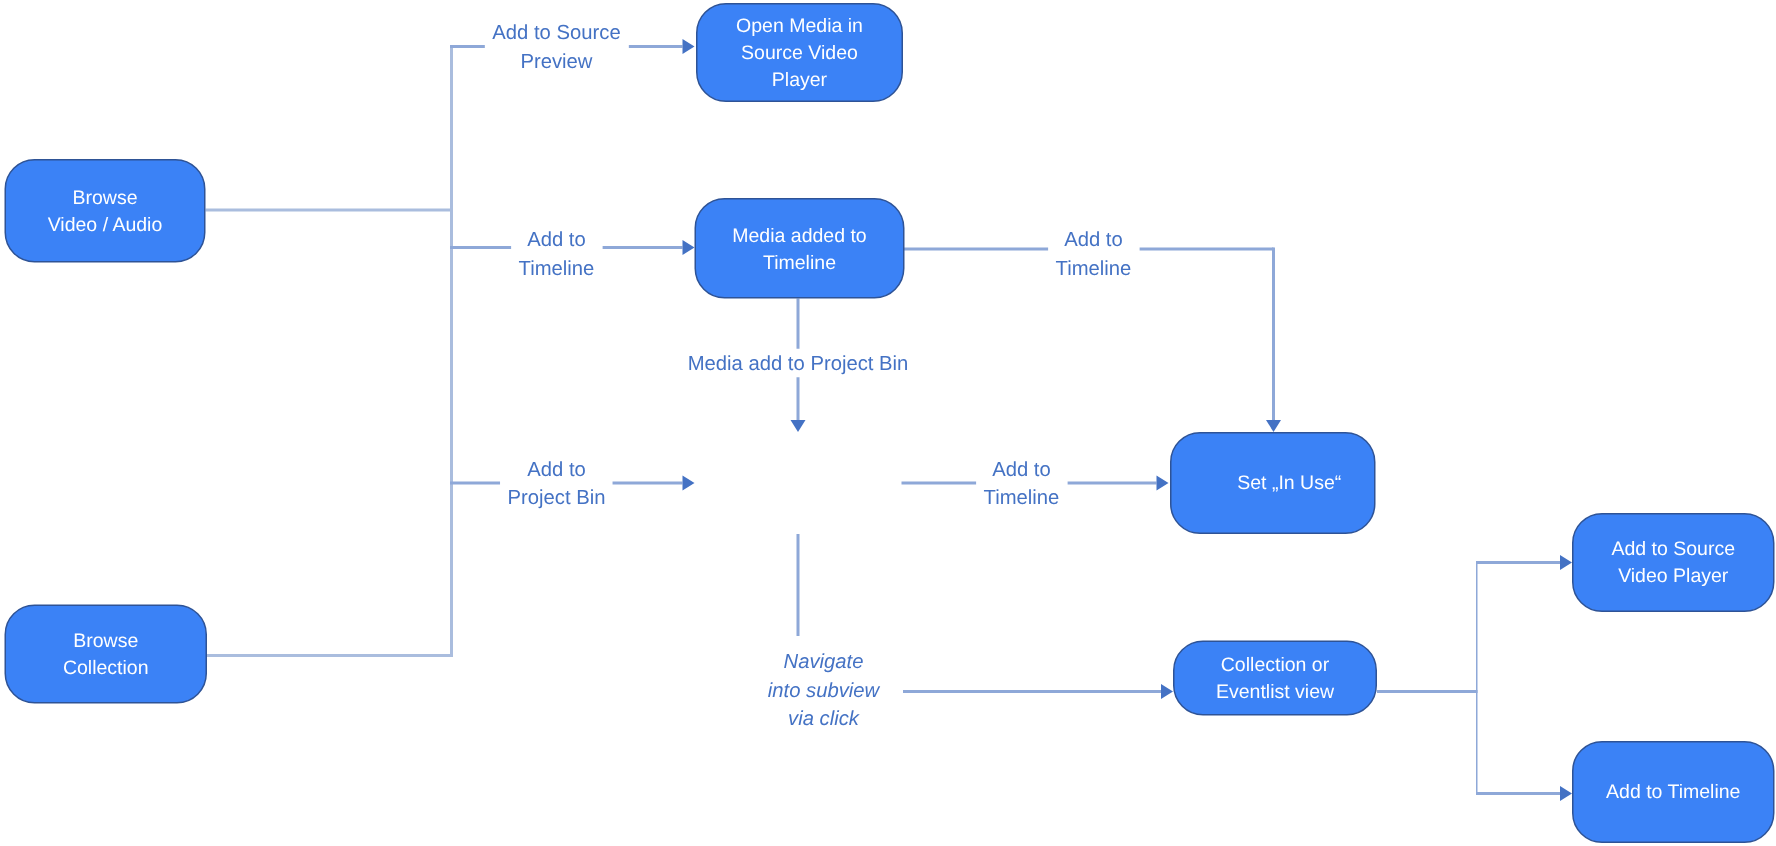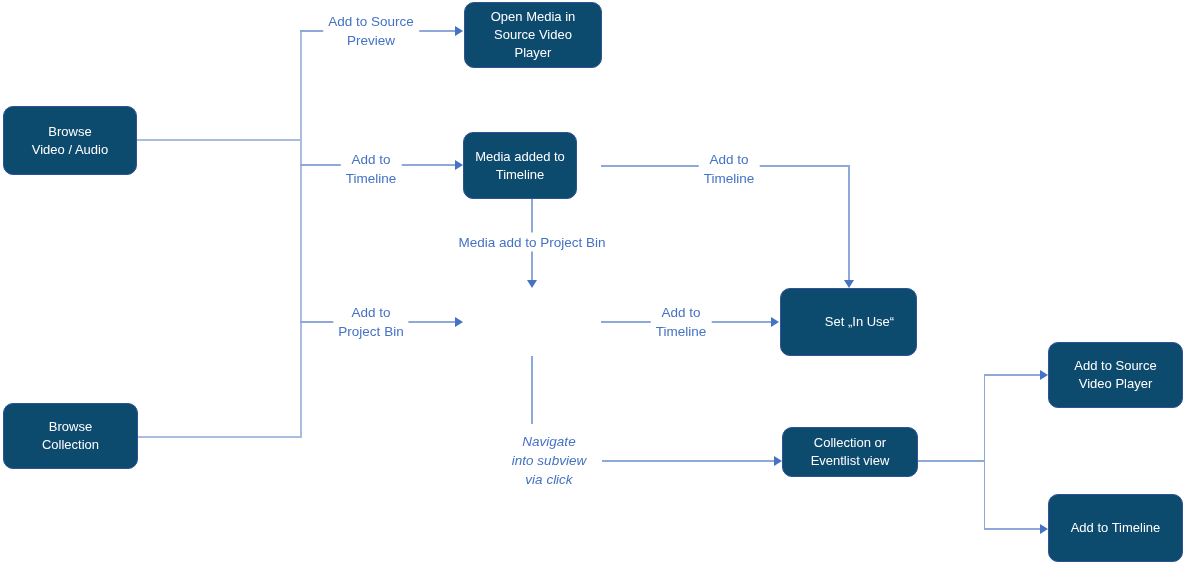--- a/index.html
+++ b/index.html
@@ -2,21 +2,21 @@
 <html><head>
 <meta charset="utf-8">
 <style>
   html,body{margin:0;padding:0;background:#fff;}
   .canvas{
     position:relative;width:1184px;height:564px;background:#fff;overflow:hidden;
     font-family:"Liberation Sans",sans-serif;
   }
   .node{
     position:absolute;box-sizing:border-box;
-    background:#0c4a6e;border:1.5px solid #2e5396;border-radius:10px;
+    background:#3b82f6;border:1.5px solid #2e5396;border-radius:20px;
     color:#fff;font-size:13px;line-height:18px;text-align:center;
     display:flex;align-items:center;justify-content:center;
     white-space:pre-line;padding:2px 6px;
   }
   .line{position:absolute;background:#8ea8d8;}
   .line.h{height:1.5px;}
   .line.v{width:1.5px;}
   .line.trunk{background:#aabdde;}
   .arr-r{position:absolute;width:0;height:0;
     border-top:5px solid transparent;border-bottom:5px solid transparent;
@@ -69,21 +69,21 @@
   <div class="line h" style="left:984px;top:528px;width:56px;"></div>
   <div class="arr-r" style="left:1040px;top:524px;"></div>
 
   <div class="node" style="left:3px;top:106px;width:134px;height:69px;">Browse
 Video / Audio</div>
   <div class="node" style="left:3px;top:403px;width:135px;height:66px;">Browse
 Collection</div>
   <div class="node" style="left:464px;top:2px;width:138px;height:66px;">Open Media in
 Source Video
 Player</div>
-  <div class="node" style="left:463px;top:132px;width:114px;height:67px;">Media added to
+  <div class="node" style="left:463px;top:132px;width:140px;height:67px;">Media added to
 Timeline</div>
   <div class="node" style="left:780px;top:288px;width:137px;height:68px;padding-left:28px;">Set „In Use“</div>
   <div class="node" style="left:782px;top:427px;width:136px;height:50px;">Collection or
 Eventlist view</div>
   <div class="node" style="left:1048px;top:342px;width:135px;height:66px;">Add to Source
 Video Player</div>
   <div class="node" style="left:1048px;top:494px;width:135px;height:68px;">Add to Timeline</div>
 
   <div class="elabel" style="left:371px;top:31px;">Add to Source
 Preview</div>

